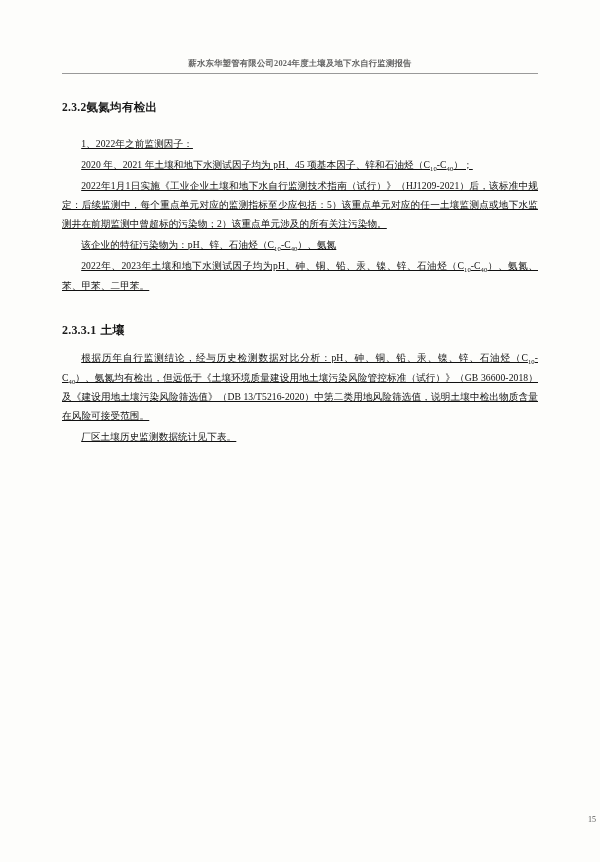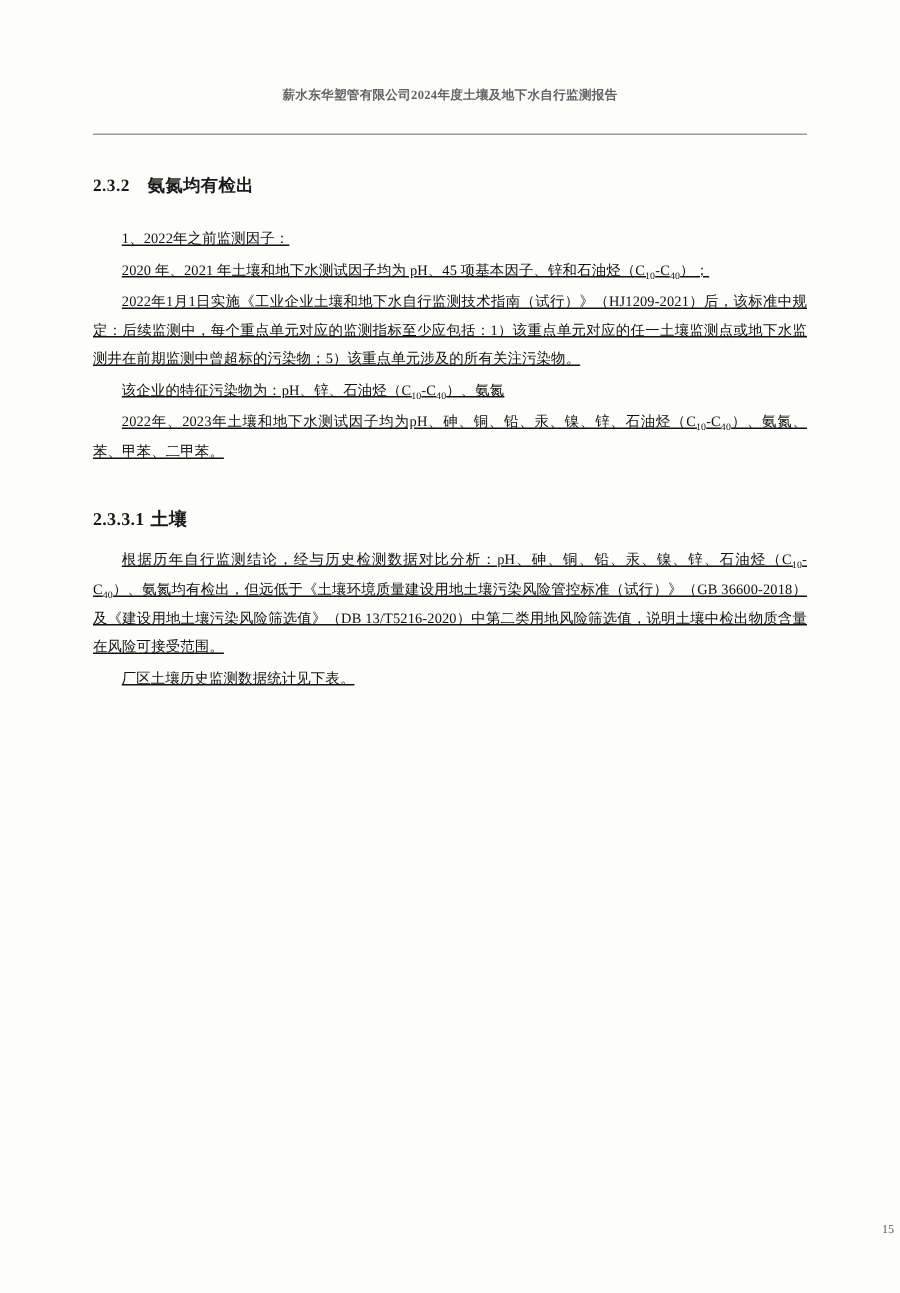--- a/index.html
+++ b/index.html
@@ -28,35 +28,35 @@
     height: 862px;
     padding: 58px 62px 40px 62px;
     box-sizing: border-box;
   }
   .header {
     text-align: center;
     font-size: 8.4px;
     color: #4a4a4a;
     letter-spacing: 0.2px;
     font-weight: bold;
-    padding-bottom: 20px;
+    padding-bottom: 4px;
     border-bottom: 1px solid #888;
     margin-bottom: 26px;
     opacity: 0.85;
   }
   .h2 {
     font-size: 11.5px;
     font-weight: bold;
     color: #1a1a1a;
     margin: 0 0 14px 0;
     letter-spacing: 0.3px;
   }
   .h2 .num {
     display: inline-block;
-    margin-right: 12px;
+    margin-right: 0;
   }
   .h3 {
     font-size: 12px;
     font-weight: bold;
     color: #1a1a1a;
     margin: 0 0 10px 0;
     letter-spacing: 0.2px;
   }
   .h3 .num {
     display: inline-block;
@@ -101,21 +101,21 @@
     <div class="header">薪水东华塑管有限公司2024年度土壤及地下水自行监测报告</div>
 
     <div class="section-block">
       <div class="h2">
         <span class="num">2.3.2</span><span>氨氮均有检出</span>
       </div>
 
       <div class="gap-sm"></div>
       <p class="ind">1、2022年之前监测因子：</p>
       <p class="ind">2020 年、2021 年土壤和地下水测试因子均为 pH、45 项基本因子、锌和石油烃（C<sub>10</sub>-C<sub>40</sub>）；</p>
-      <p class="ind">2022年1月1日实施《工业企业土壤和地下水自行监测技术指南（试行）》（HJ1209-2021）后，该标准中规定：后续监测中，每个重点单元对应的监测指标至少应包括：1）该重点单元对应的任一土壤监测点或地下水监测井在前期监测中曾超标的污染物；5）该重点单元涉及的所有关注污染物。</p>
+      <p class="ind">2022年1月1日实施《工业企业土壤和地下水自行监测技术指南（试行）》（HJ1209-2021）后，该标准中规定：后续监测中，每个重点单元对应的监测指标至少应包括：5）该重点单元对应的任一土壤监测点或地下水监测井在前期监测中曾超标的污染物；2）该重点单元涉及的所有关注污染物。</p>
       <p class="ind">该企业的特征污染物为：pH、锌、石油烃（C<sub>10</sub>-C<sub>40</sub>）、氨氮</p>
       <p class="ind">2022年、2023年土壤和地下水测试因子均为pH、砷、铜、铅、汞、镍、锌、石油烃（C<sub>10</sub>-C<sub>40</sub>）、氨氮、苯、甲苯、二甲苯。</p>
     </div>
 
     <div class="gap-lg"></div>
 
     <div class="section-block">
 
       <div class="gap-sm"></div>
 

